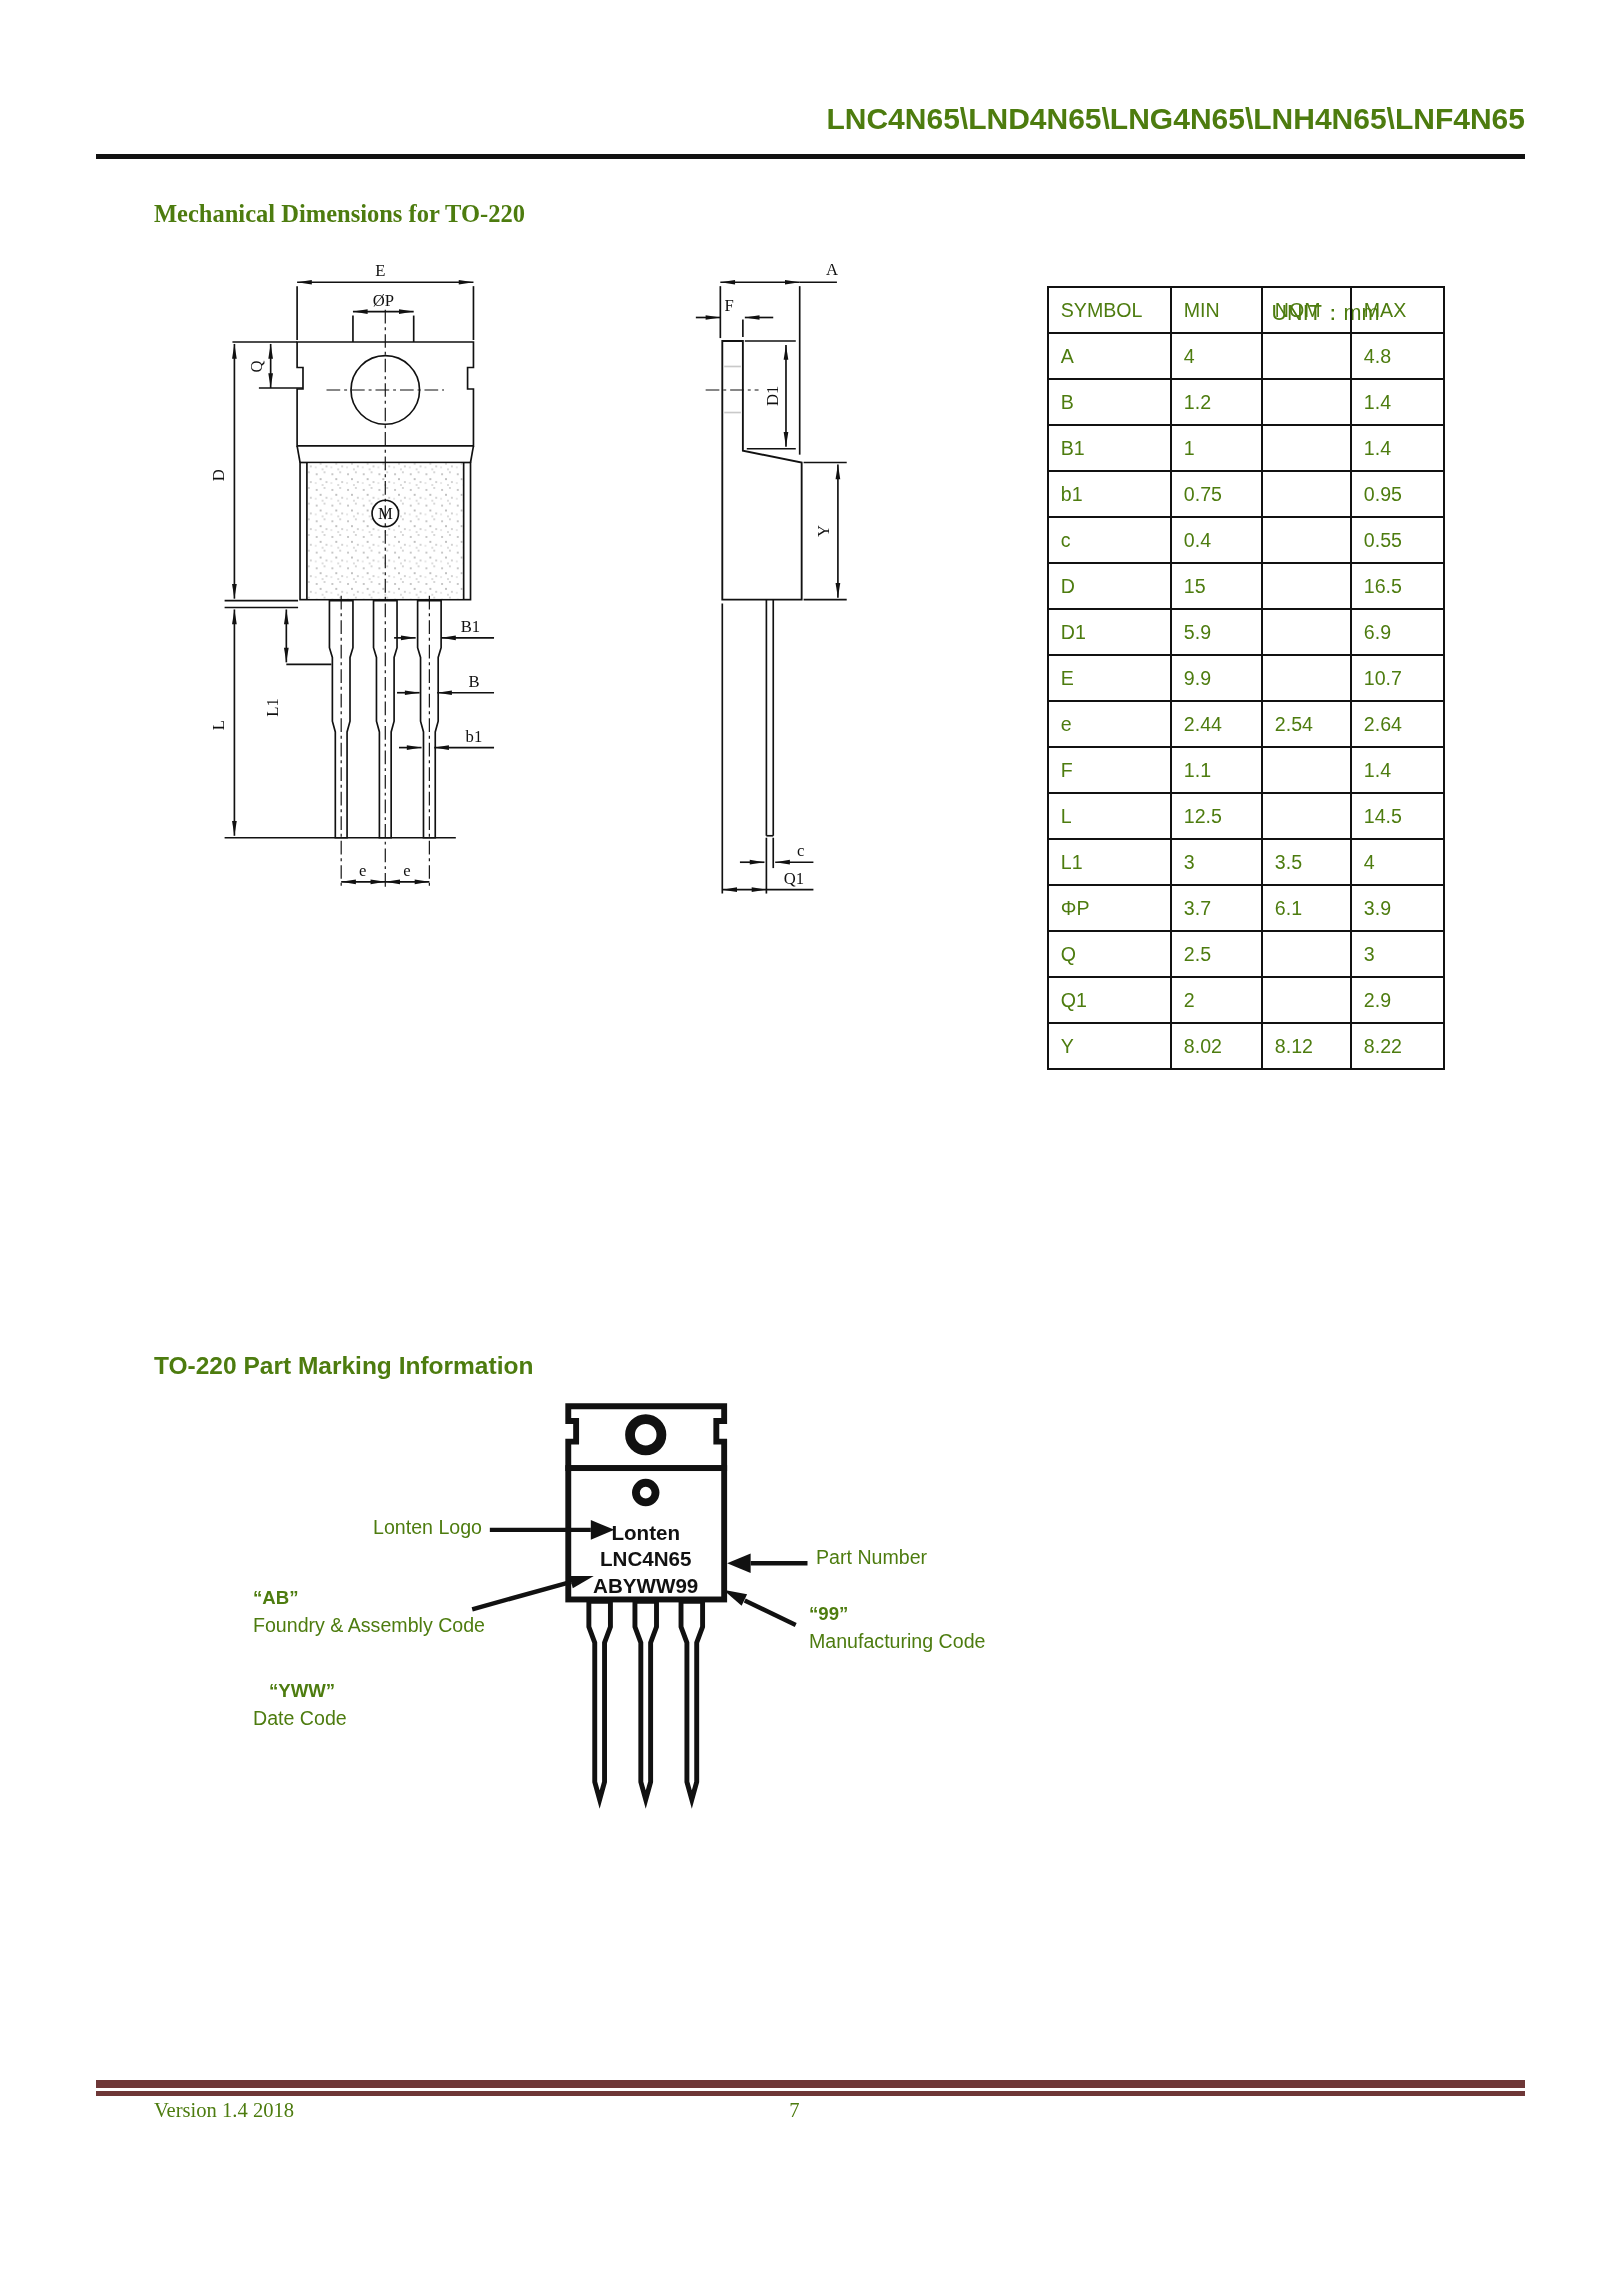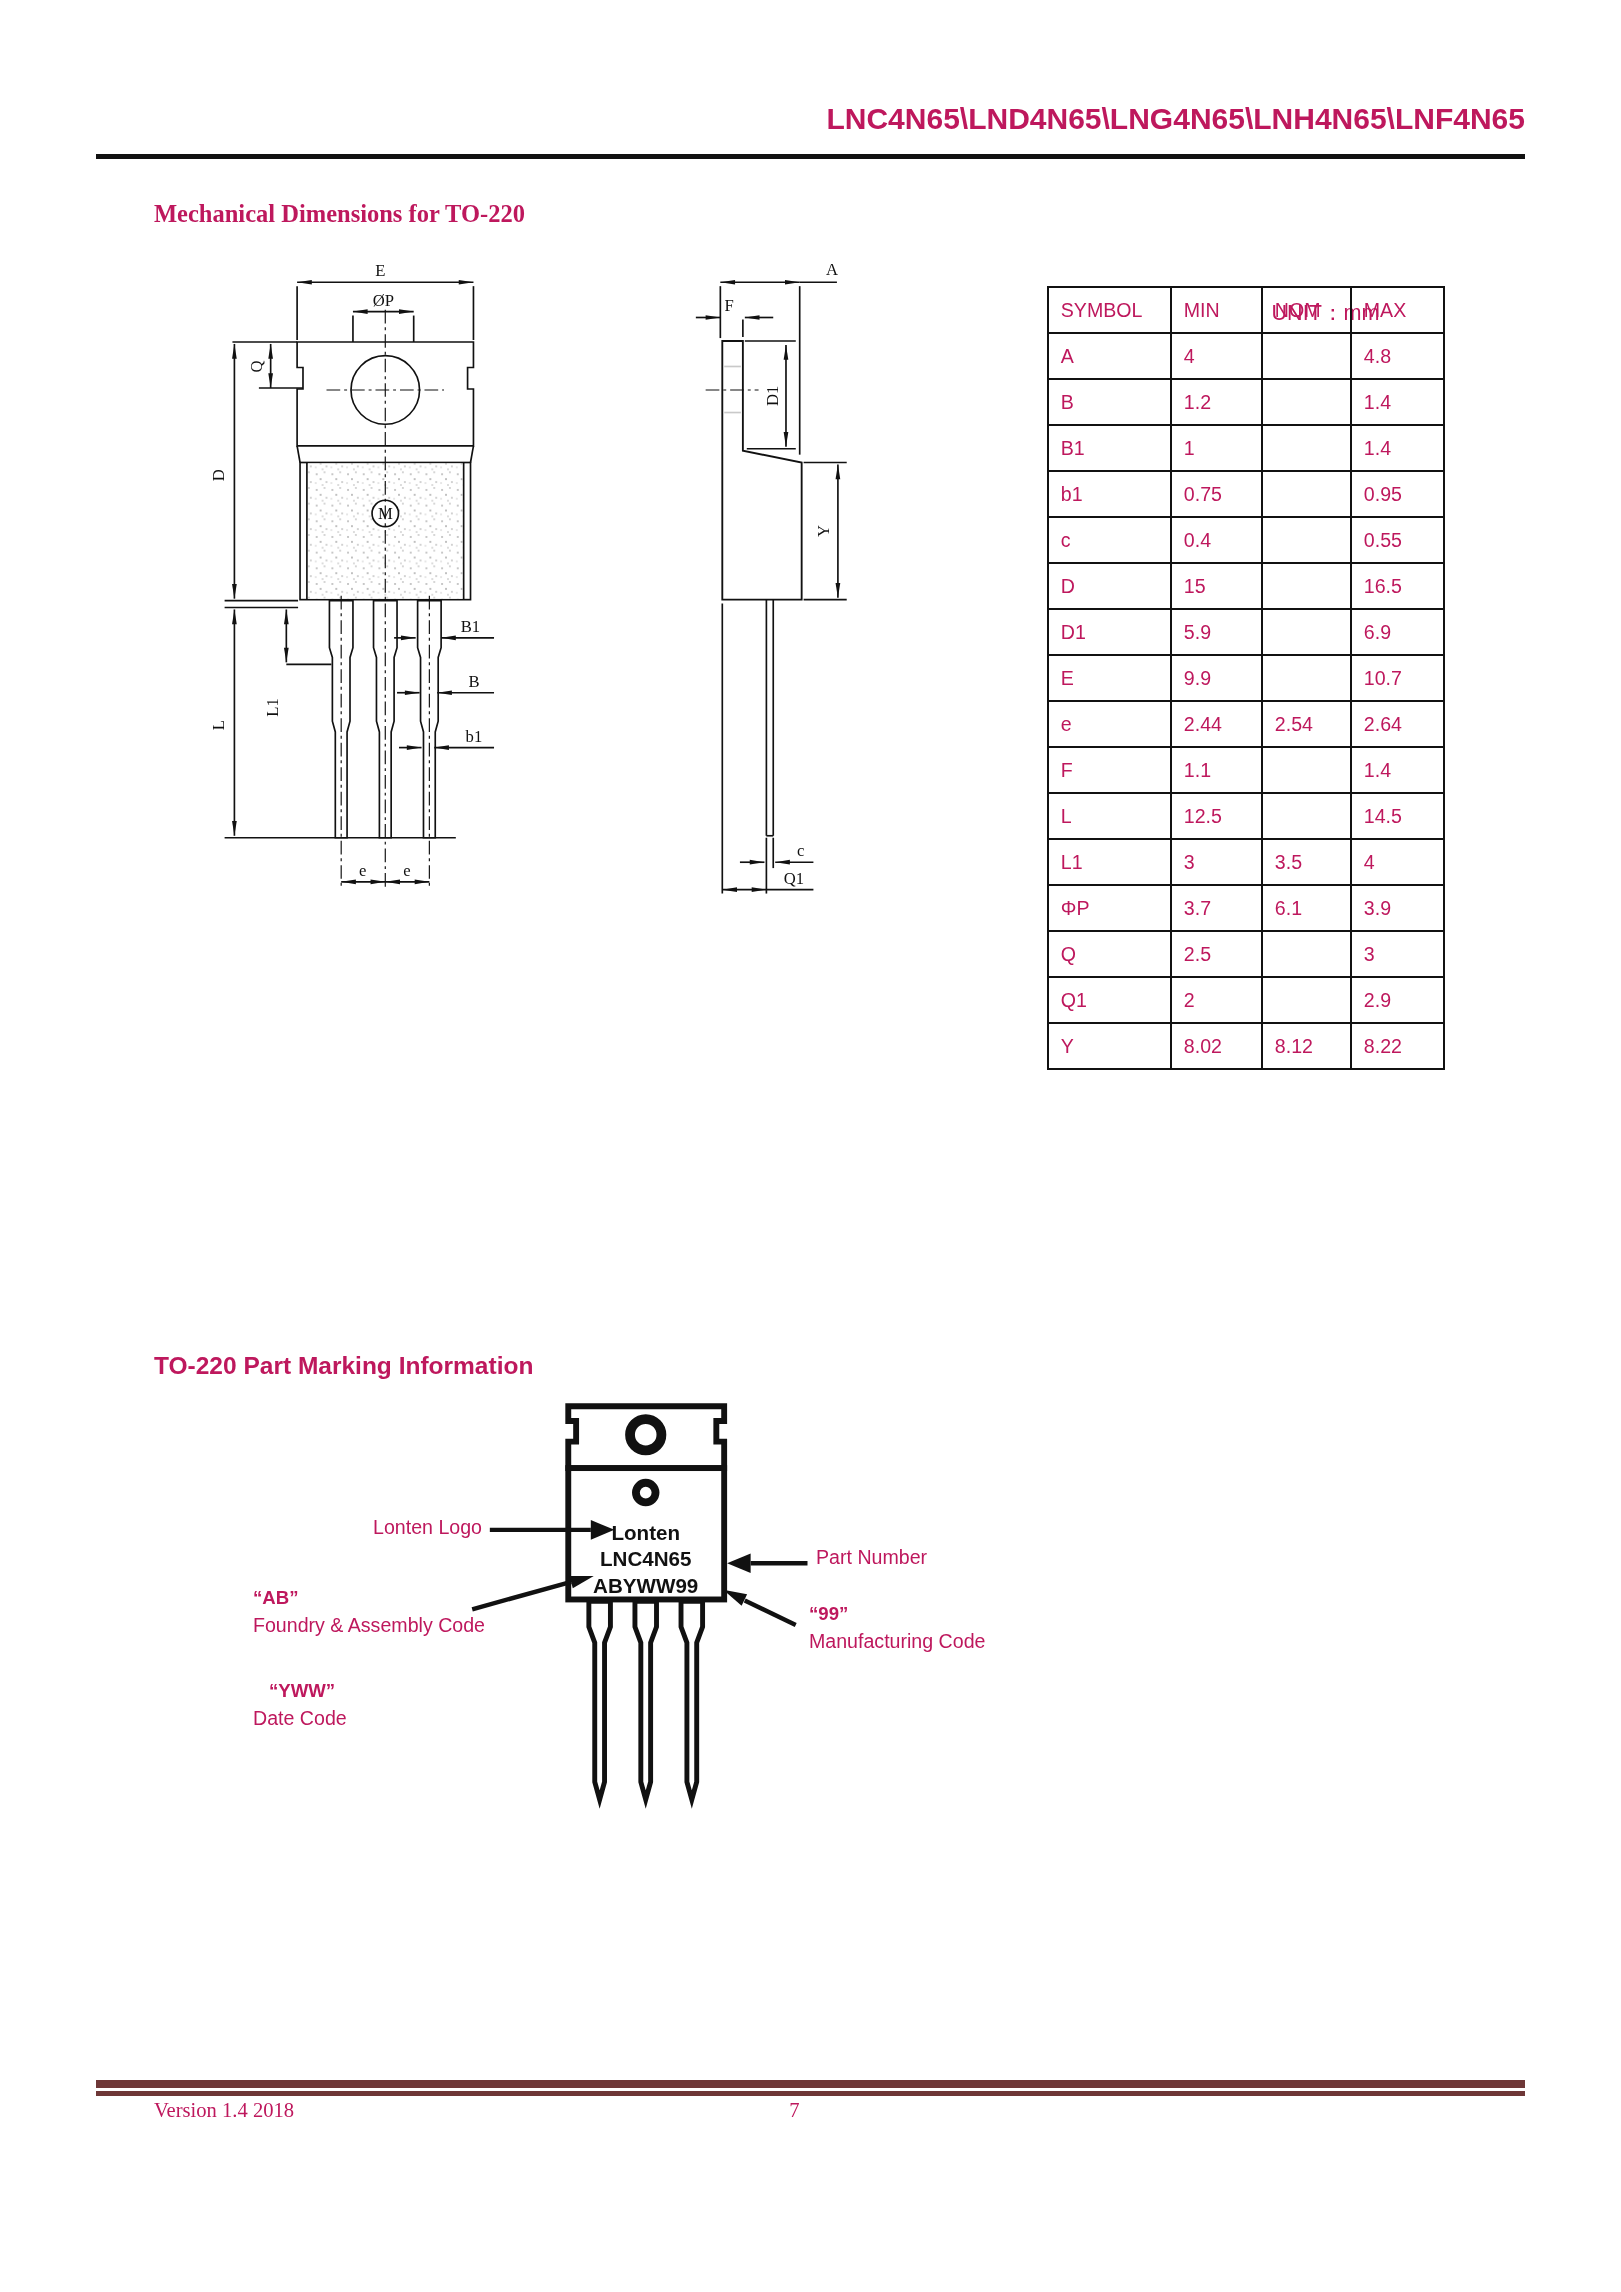--- a/index.html
+++ b/index.html
@@ -1,17 +1,17 @@
 <!DOCTYPE html>
 <html><head>
 <meta charset="utf-8">
 <style>
   html,body{margin:0;padding:0;background:#e8e8e8;}
   .page{position:relative;width:1621px;height:2293px;background:#ffffff;
-        font-family:"Liberation Sans",sans-serif;color:#be185d;overflow:hidden;margin:0 auto;}
+        font-family:"Liberation Sans",sans-serif;color:#4d7c0f;overflow:hidden;margin:0 auto;}
   .doc-title{position:absolute;top:102px;right:96px;font-size:30px;font-weight:bold;
              letter-spacing:0px;white-space:nowrap;}
   .head-rule{position:absolute;left:96px;top:154px;width:1429px;height:4.9px;background:#111;}
   .sec-heading{position:absolute;left:154px;font-size:24.5px;font-weight:bold;white-space:nowrap;}
   #mech-heading{top:200px;font-family:Liberation Serif, serif;}
   #marking-heading{top:1352px;}
   .unit-label{position:absolute;left:1264px;top:250px;width:123px;font-size:21.6px;text-align:center;white-space:nowrap;margin-top:48px;}
   .dim-table{position:absolute;left:1047px;top:286px;border-collapse:collapse;
              border:2.9px solid #111;table-layout:fixed;}
   .dim-table th,.dim-table td{border:2px solid #111;height:44px;padding:0 0 0 11.8px;

